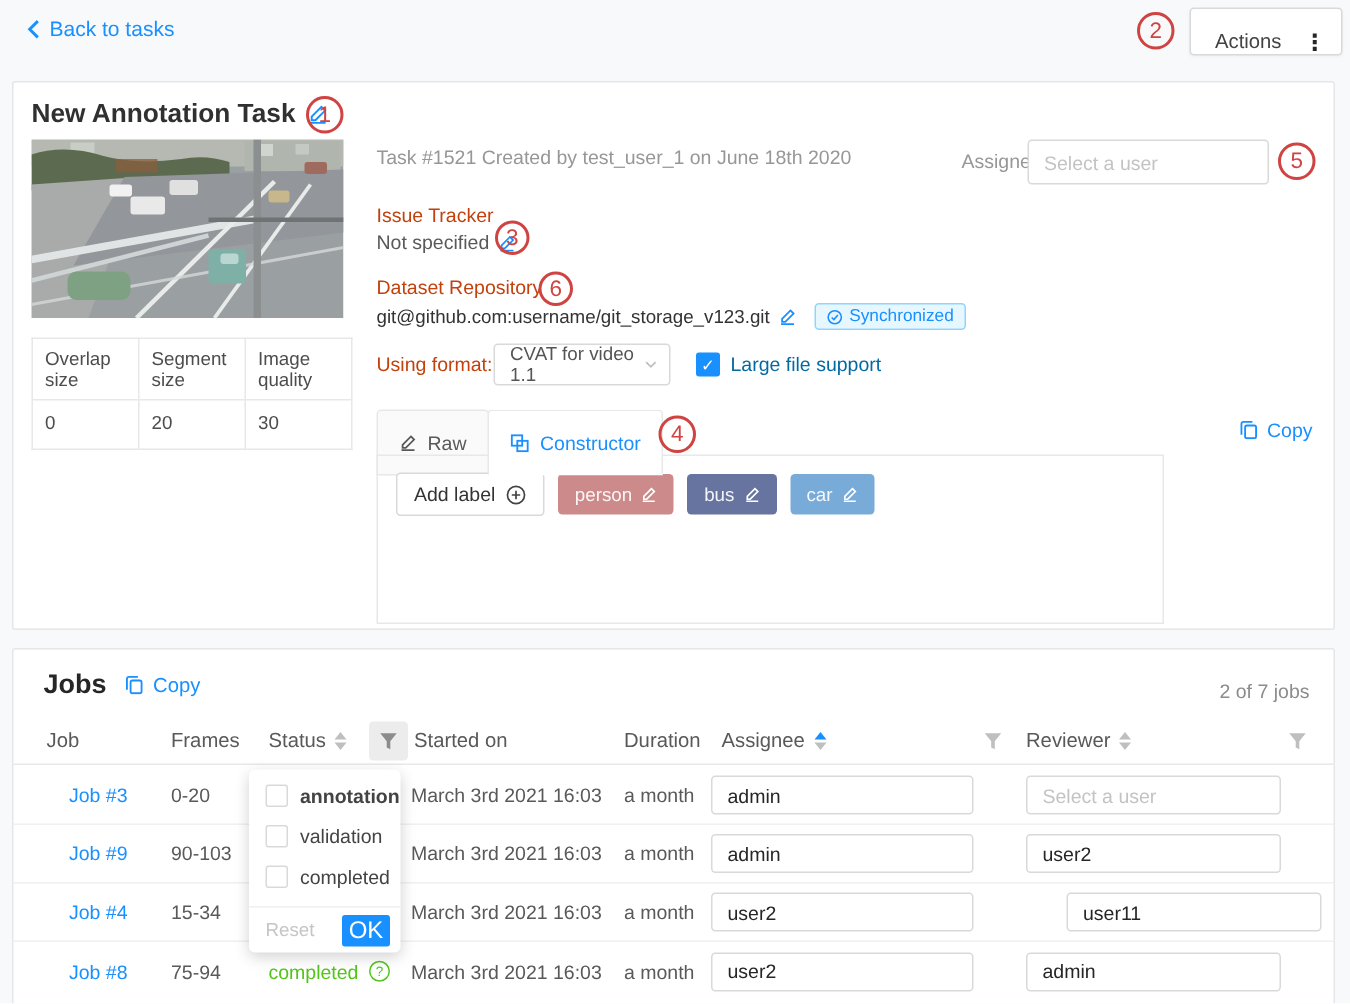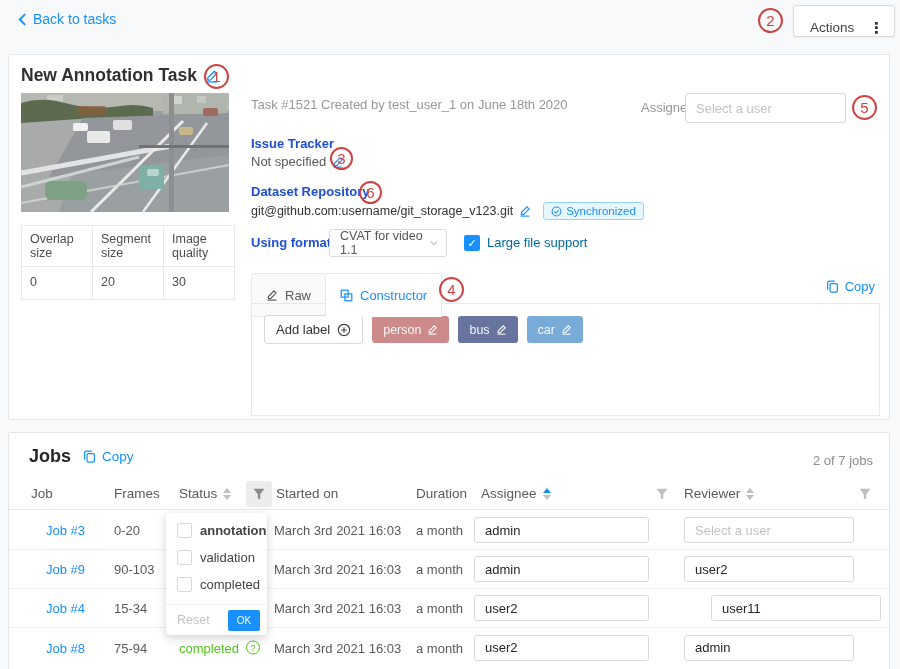--- a/index.html
+++ b/index.html
@@ -16,33 +16,33 @@
   
   .title { position:absolute; left:12px; top:10px; font-size:17.5px; font-weight:700; color:#303030; display:flex; align-items:center; gap:8px; }
   .preview { position:absolute; left:12px; top:38px; width:208px; height:119px; }
   .ptable { position:absolute; left:12px; top:170px; border-collapse:collapse; }
   .ptable td { border:1px solid #e8e8e8; font-size:12.5px; color:#4d4d4d; padding:6px 8px; width:71px; vertical-align:top; }
   .ptable .vals td { padding:8px 8px 10px; }
   .meta { position:absolute; left:242px; top:42px; font-size:13px; color:#979797; }
   .assign-label { position:absolute; left:632px; top:45px; font-size:13px; color:#979797; }
   .assign-input { position:absolute; left:676px; top:38px; width:161px; height:30px; border:1px solid #d9d9d9; border-radius:3px; padding:0 10px; font-size:13px; color:#262626; font-family:inherit; }
   input::placeholder { color:#c3c3c3; }
-  .sec-label { position:absolute; font-size:13px; font-weight:700; color:#1d4ed8; }
+  .sec-label { position:absolute; font-size:13px; font-weight:400; color:#c2410c; }
   .plain-row { position:absolute; font-size:13px; color:#595959; display:flex; align-items:center; gap:6px; }
   .git-url { font-size:12.5px; color:#333; }
   .sync-badge { display:inline-flex; align-items:center; gap:4px; height:18px; padding:0 7px; background:#e6f7ff; border:1px solid #91d5ff; border-radius:3px; color:#1890ff; font-size:11.5px; margin-left:6px; }
   .fmt-select { position:absolute; left:320px; top:174px; width:118px; height:28px; border:1px solid #d9d9d9; border-radius:3px; background:#fff; display:flex; align-items:center; justify-content:space-between; padding:0 8px 0 10px; font-size:12.5px; color:#555; cursor:pointer; }
   .checkbox { position:absolute; left:455px; top:180px; width:16px; height:16px; background:#1890ff; border-radius:2px; color:#fff; font-size:11px; display:flex; align-items:center; justify-content:center; cursor:pointer; }
   .cb-label { position:absolute; left:478px; top:180px; font-size:13px; color:#0369a1; }
   
   .tab { position:absolute; top:218px; height:44px; display:inline-flex; align-items:center; gap:7px; padding:0 14px; border:1px solid #e8e8e8; border-radius:3px 3px 0 0; font-size:13px; cursor:pointer; }
   .tab-raw { left:242px; background:#fafafa; color:#595959; }
   .tab-con { left:316px; background:#fff; color:#1890ff; border-bottom:1px solid #fff; z-index:2; }
   .copy-link { position:absolute; right:14px; top:224px; font-size:13px; }
-  .labels-panel { position:absolute; left:242px; top:248px; width:629px; height:113px; border:1px solid #e8e8e8; }
+  .labels-panel { position:absolute; left:242px; top:248px; width:525px; height:113px; border:1px solid #e8e8e8; }
   .lp-row { position:absolute; left:12px; top:11px; display:flex; align-items:center; gap:9px; }
   .add-label-btn { height:29px; display:inline-flex; align-items:center; gap:7px; padding:0 11px; background:#fff; border:1px solid #d9d9d9; border-radius:3px; font-size:13px; color:#333; cursor:pointer; }
   .tag { height:27px; display:inline-flex; align-items:center; gap:6px; padding:0 11px; border-radius:3px; color:rgba(255,255,255,.92); font-size:12.5px; cursor:pointer; }
   .tag-person { background:#cd8a8a; }
   .tag-bus { background:#67749f; }
   .tag-car { background:#79abd9; }
   
   .jobs-title { position:absolute; left:20px; top:13px; font-size:18px; font-weight:700; color:#262626; display:flex; align-items:center; gap:12px; }
   .jobs-copy { font-size:13.5px; font-weight:400; }
   .jobs-count { position:absolute; right:16px; top:20px; font-size:13px; color:#8c8c8c; }
@@ -59,21 +59,21 @@
   .job-link { color:#1890ff; cursor:pointer; }
   .status-done { color:#52c41a; display:flex; align-items:center; gap:7px; }
   .qmark { width:14px; height:14px; border:1.3px solid #52c41a; border-radius:50%; color:#52c41a; font-size:9px; display:flex; align-items:center; justify-content:center; }
   .row-input { position:absolute; top:50%; transform:translateY(-50%); width:175px; height:26px; border:1px solid #d9d9d9; border-radius:3px; padding:0 10px; font-size:13px; color:#262626; font-family:inherit; }
   
   .filter-pop { position:absolute; left:157px; top:80px; width:101px; height:122px; background:#fff; border-radius:4px; box-shadow:0 3px 10px rgba(0,0,0,.18); z-index:10; }
   .f-item { position:absolute; left:11px; display:flex; align-items:center; gap:8px; font-size:13px; color:#434343; cursor:pointer; }
   .f-cb { width:15px; height:15px; border:1px solid #d9d9d9; border-radius:2px; background:#fff; flex:0 0 auto; }
   .f-foot { position:absolute; left:0; bottom:0; width:100%; height:31px; border-top:1px solid #f0f0f0; }
   .f-reset { position:absolute; left:11px; top:8px; font-size:12.5px; color:#c5c5c5; cursor:not-allowed; }
-  .f-ok { position:absolute; right:7px; top:5px; width:32px; height:21px; background:#1890ff; border-radius:2px; color:#fff; font-size:10px; display:flex; align-items:center; justify-content:center; cursor:pointer; }
+  .f-ok { position:absolute; right:7px; top:5px; width:32px; height:21px; background:#1890ff; border-radius:2px; color:#fff; font-size:16px; display:flex; align-items:center; justify-content:center; cursor:pointer; }
   svg { display:block; }
 </style>
 </head>
 <body>
 
 <div class="page">
 
   <a class="link backlink">
     <svg width="9" height="13" viewBox="0 0 8 12">
         <polyline points="6.5,1 1.5,6 6.5,11" fill="none" stroke="#1890ff" stroke-width="1.8"></polyline>

